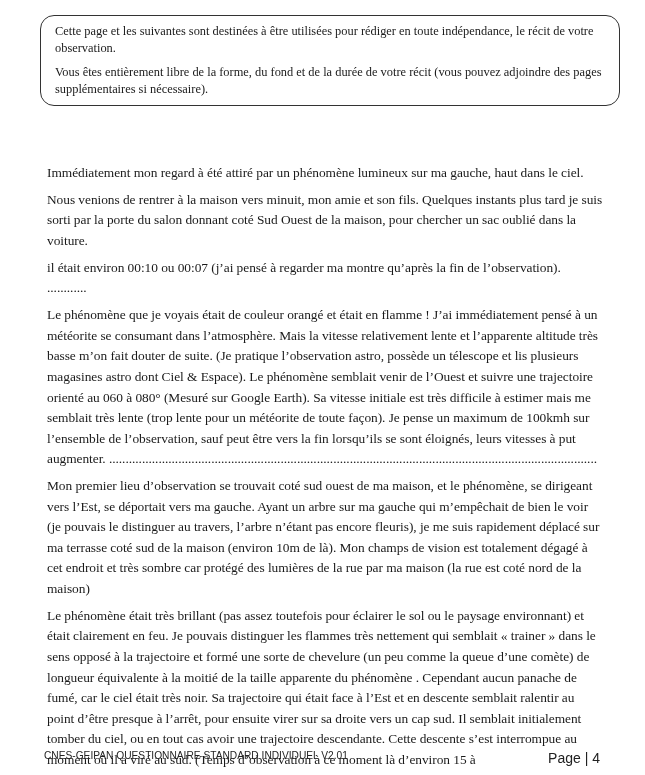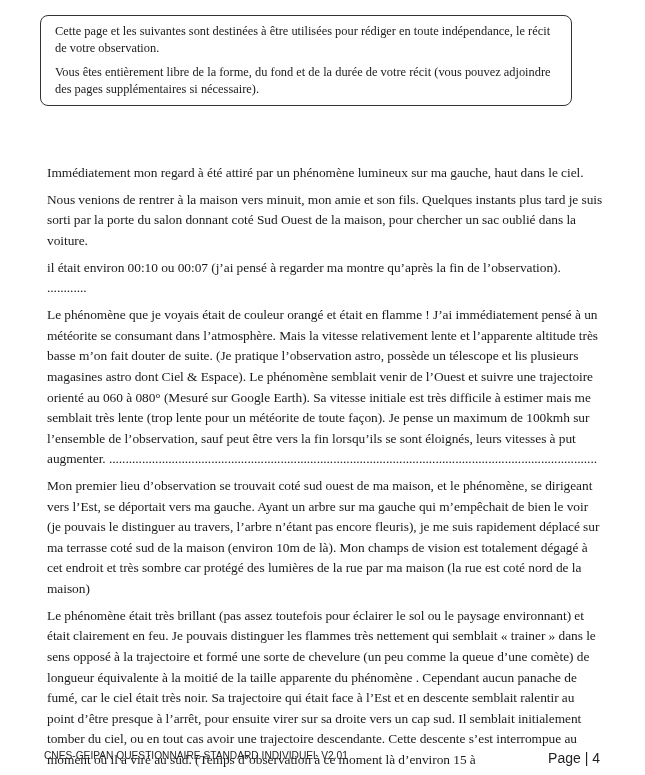--- a/index.html
+++ b/index.html
@@ -12,25 +12,25 @@
       height: 775px;
       position: relative;
       overflow: hidden;
       font-family: "Liberation Serif", "DejaVu Serif", serif;
       color: #1a1a1a;
     }
     .intro-box {
       position: absolute;
       left: 40px;
       top: 15px;
-      width: 532px;
+      width: 580px;
       height: 91px;
       box-sizing: border-box;
       border: 1.3px solid #333;
-      border-radius: 8px;
+      border-radius: 14px;
       padding: 7px 12px 0 14px;
       font-size: 12.4px;
       line-height: 17px;
     }
     .intro-box p {
       margin: 0 0 7px 0;
     }
     .body-text {
       position: absolute;
       left: 47px;

